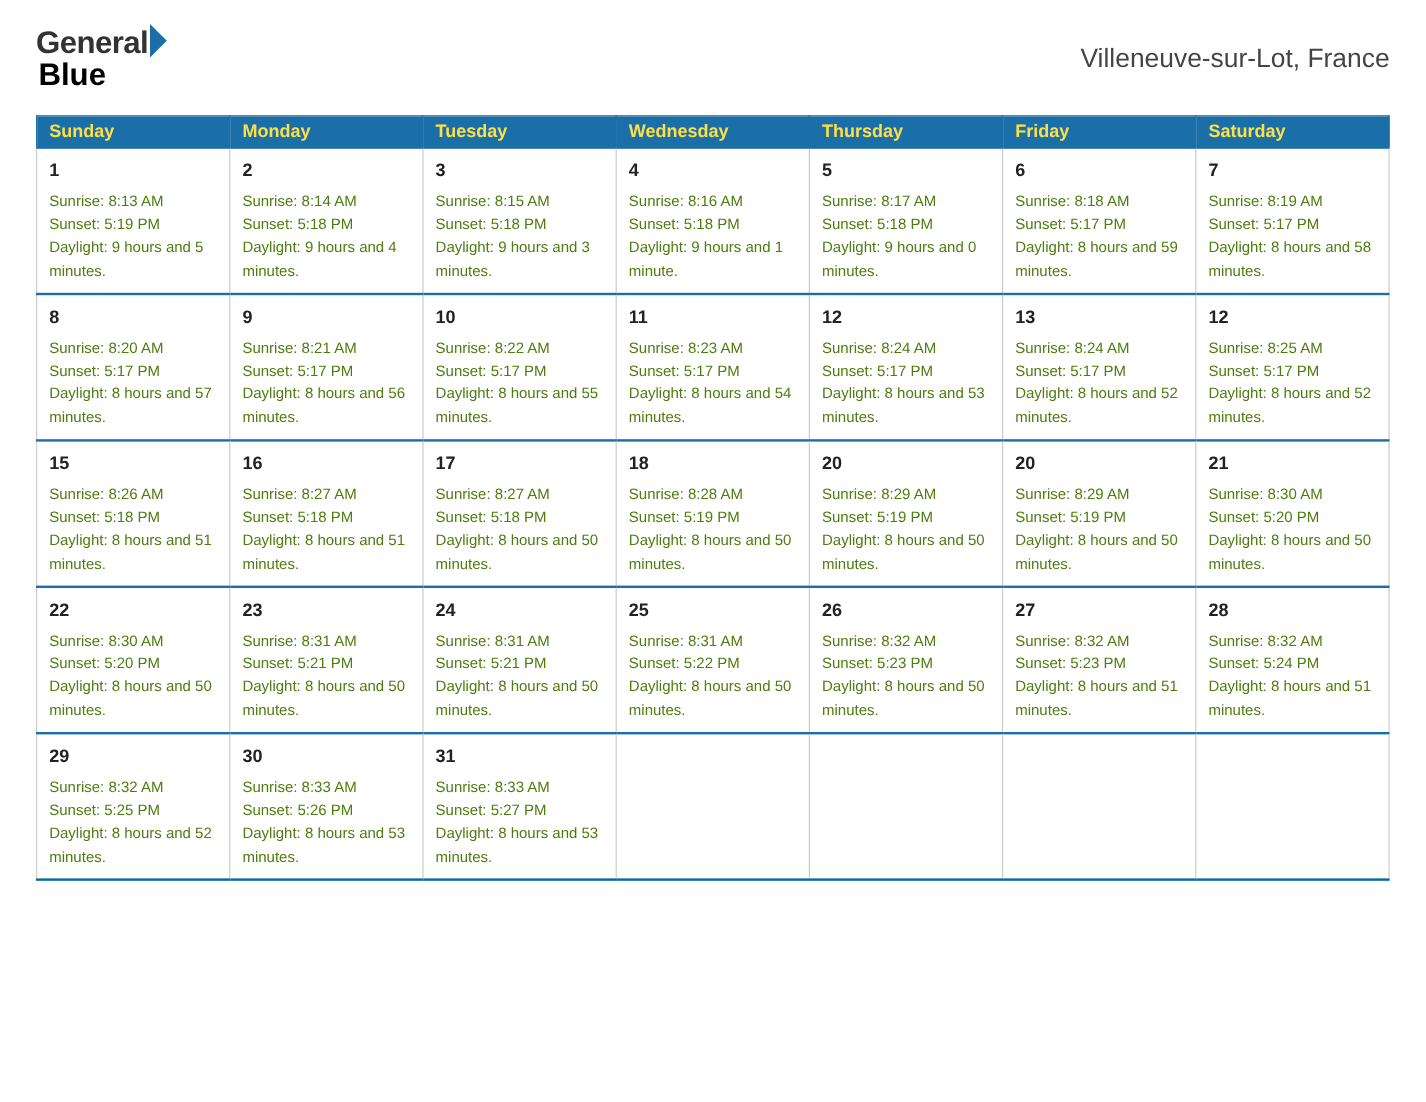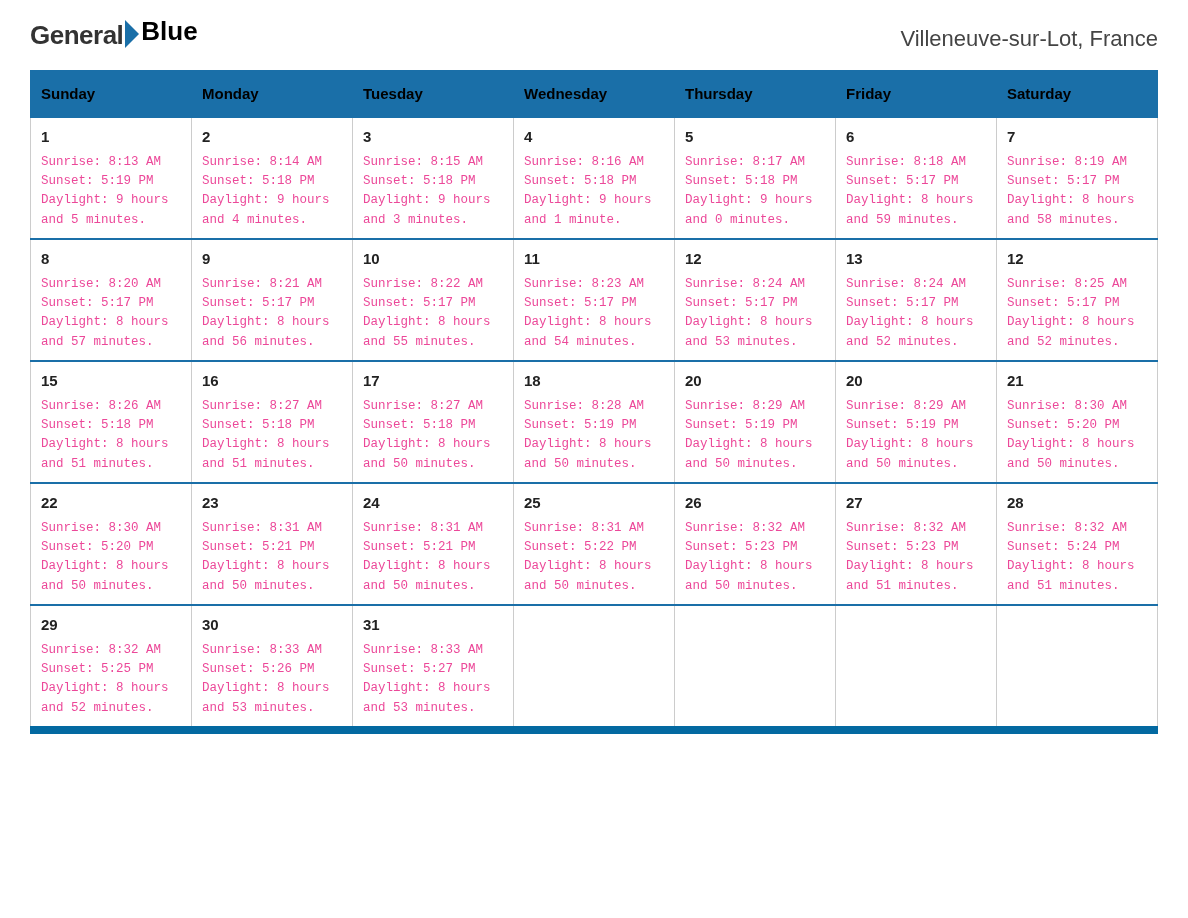--- a/index.html
+++ b/index.html
@@ -11,20 +11,21 @@
       min-height: 918px;
     }
     .header {
       display: flex;
       justify-content: space-between;
       align-items: flex-start;
       margin-bottom: 18px;
     }
     .logo {
       display: flex;
+      flex-direction: column;
       align-items: flex-start;
     }
     .logo-top {
       display: flex;
       align-items: center;
     }
     .logo-general {
       font-size: 26px;
       font-weight: bold;
       color: #333;
@@ -51,33 +52,33 @@
     }
     .month-title {
       font-size: 52px;
       font-weight: bold;
       color: #222;
       line-height: 1.1;
     }
     .location-title {
       font-size: 22px;
       color: #444;
-      margin-top: 6px;
+      margin-top: 16px;
     }
     .calendar {
       width: 100%;
       border-collapse: collapse;
       border: 1px solid #aaa;
     }
     .calendar th {
       background: #1a6fa8;
-      color: #000000;
+      color: #fde047;
       font-size: 15px;
       font-weight: bold;
-      padding: 14px 10px;
+      padding: 4px 10px;
       text-align: left;
       border: 1px solid #1a6fa8;
     }
     .calendar td {
       border: 1px solid #ccc;
       vertical-align: top;
       padding: 8px 10px;
       width: 14.28%;
       min-height: 110px;
       font-size: 13px;
@@ -86,25 +87,24 @@
     }
     .day-number {
       font-size: 15px;
       font-weight: bold;
       margin-bottom: 4px;
       display: block;
     }
     .day-info {
       font-size: 12.5px;
       line-height: 1.55;
-      color: #ec4899;
-      font-family: Liberation Mono, monospace;
+      color: #4d7c0f;
     }
     .calendar tr:last-child td {
-      border-bottom: 8px solid #0369a1;
+      border-bottom: 2px solid #0369a1;
       border-radius: 25px;
     }
     .calendar tbody tr td:first-child {
       border-left: 1px solid #ccc;
     }
     .row-top-border td {
       border-top: 2px solid #1a6fa8 !important;
     }
     .empty-cell {
       background: #fff;

